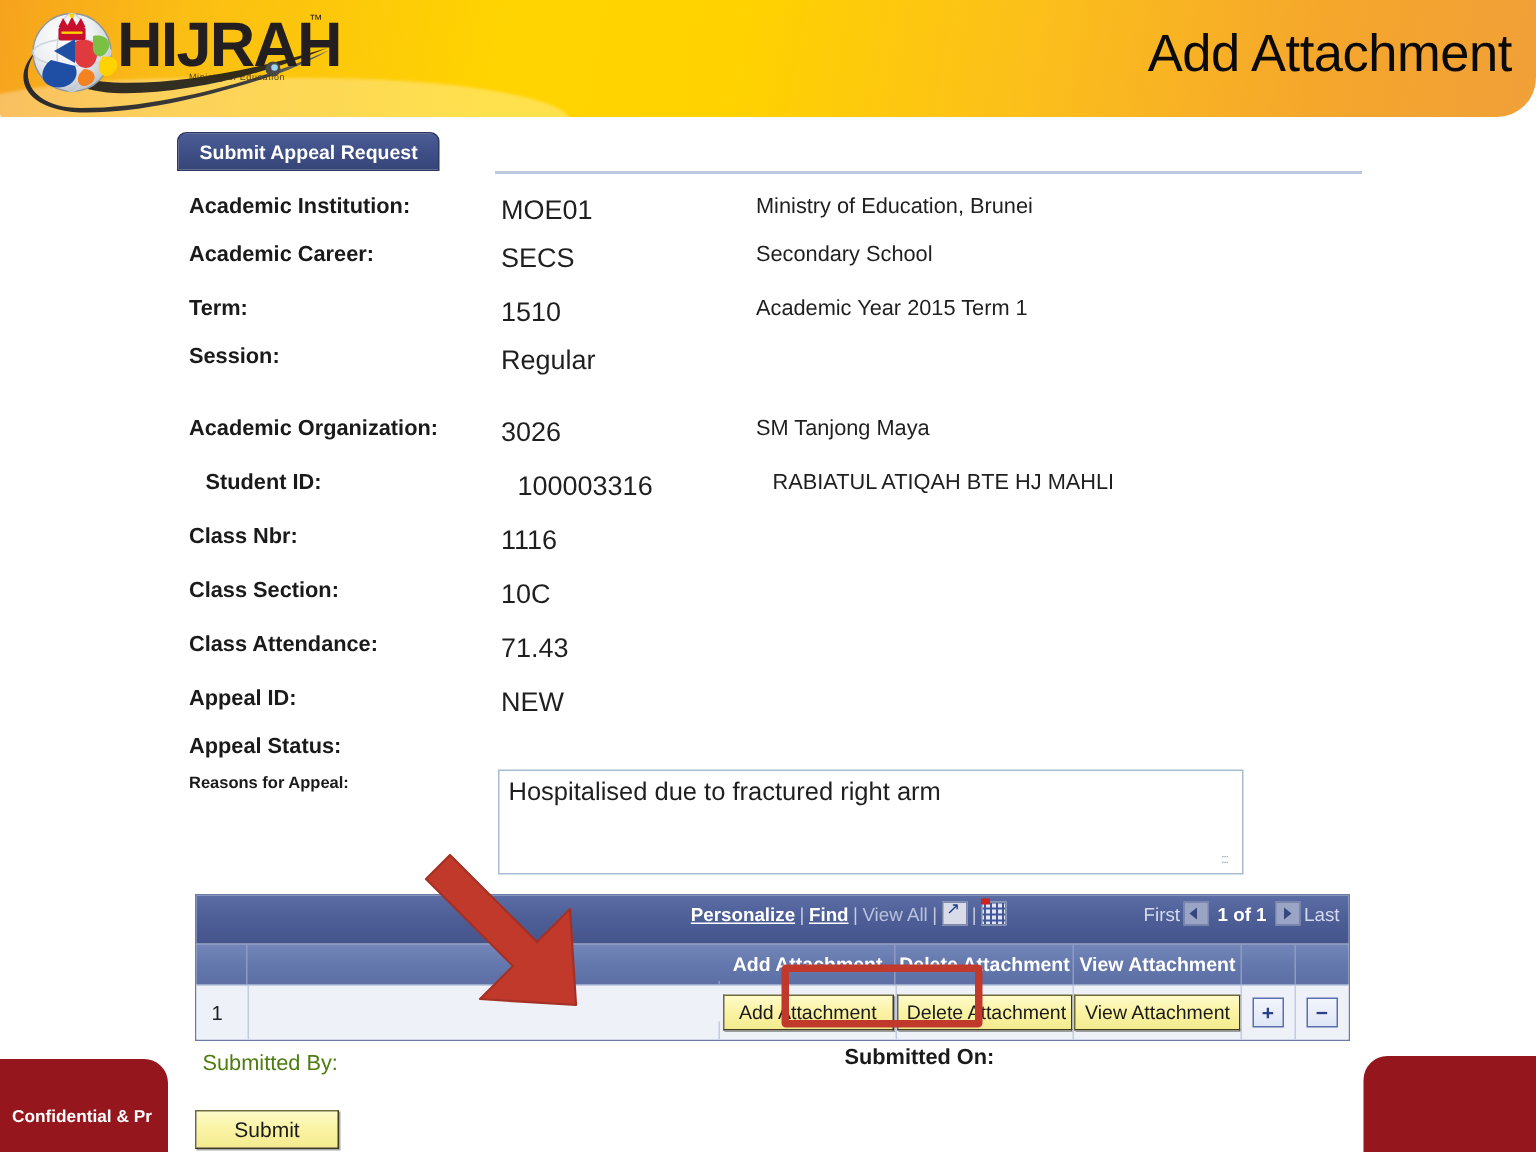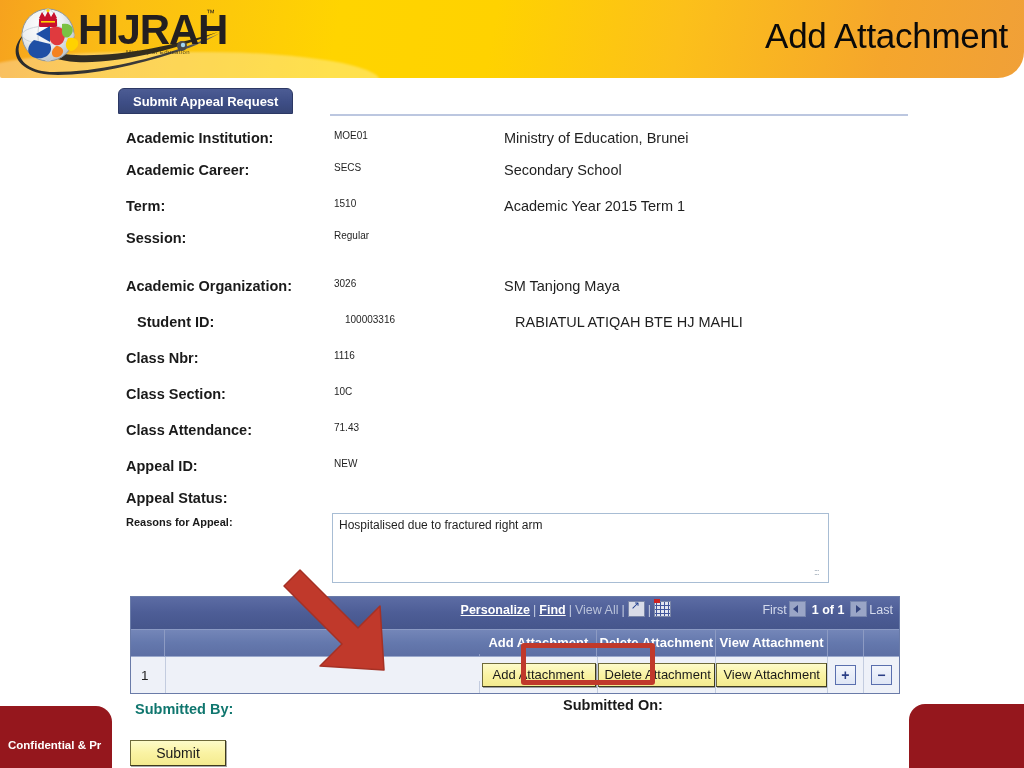--- a/index.html
+++ b/index.html
@@ -124,21 +124,21 @@
     position: absolute;
     left: 126px;
     font-size: 14.5px;
     font-weight: bold;
     color: #1a1a1a;
     white-space: nowrap;
   }
   .field-value {
     position: absolute;
     left: 334px;
-    font-size: 10px;
+    font-size: 18px;
     color: #1f1f1f;
     white-space: nowrap;
   }
   .field-desc {
     position: absolute;
     left: 504px;
     font-size: 14.5px;
     color: #1f1f1f;
     white-space: nowrap;
   }
@@ -152,21 +152,21 @@
     color: #1a1a1a;
   }
   #reasons-textarea {
     position: absolute;
     left: 332px; top: 513px;
     width: 497px; height: 70px;
     border: 1px solid #a8bdd4;
     background: #ffffff;
     box-sizing: border-box;
     font-family: "Liberation Sans", sans-serif;
-    font-size: 12px;
+    font-size: 17px;
     color: #1f1f1f;
     padding: 4px 6px;
     resize: none;
     outline: none;
     overflow: hidden;
   }
   #reasons-grip {
     position: absolute;
     left: 814px; top: 568px;
     width: 10px; height: 10px;
@@ -391,22 +391,22 @@
     width: 240px; height: 112px;
     z-index: 29;
     pointer-events: none;
   }
 
   
   #submitted-by-label {
     position: absolute;
     left: 135px; top: 701px;
     font-size: 14.5px;
-    font-weight: bold;
-    color: #0f766e;
+    font-weight: normal;
+    color: #4d7c0f;
   }
   #submitted-on-label {
     position: absolute;
     left: 563px; top: 697px;
     font-size: 14.5px;
     font-weight: bold;
     color: #1a1a1a;
   }
   #btn-submit {
     position: absolute;

